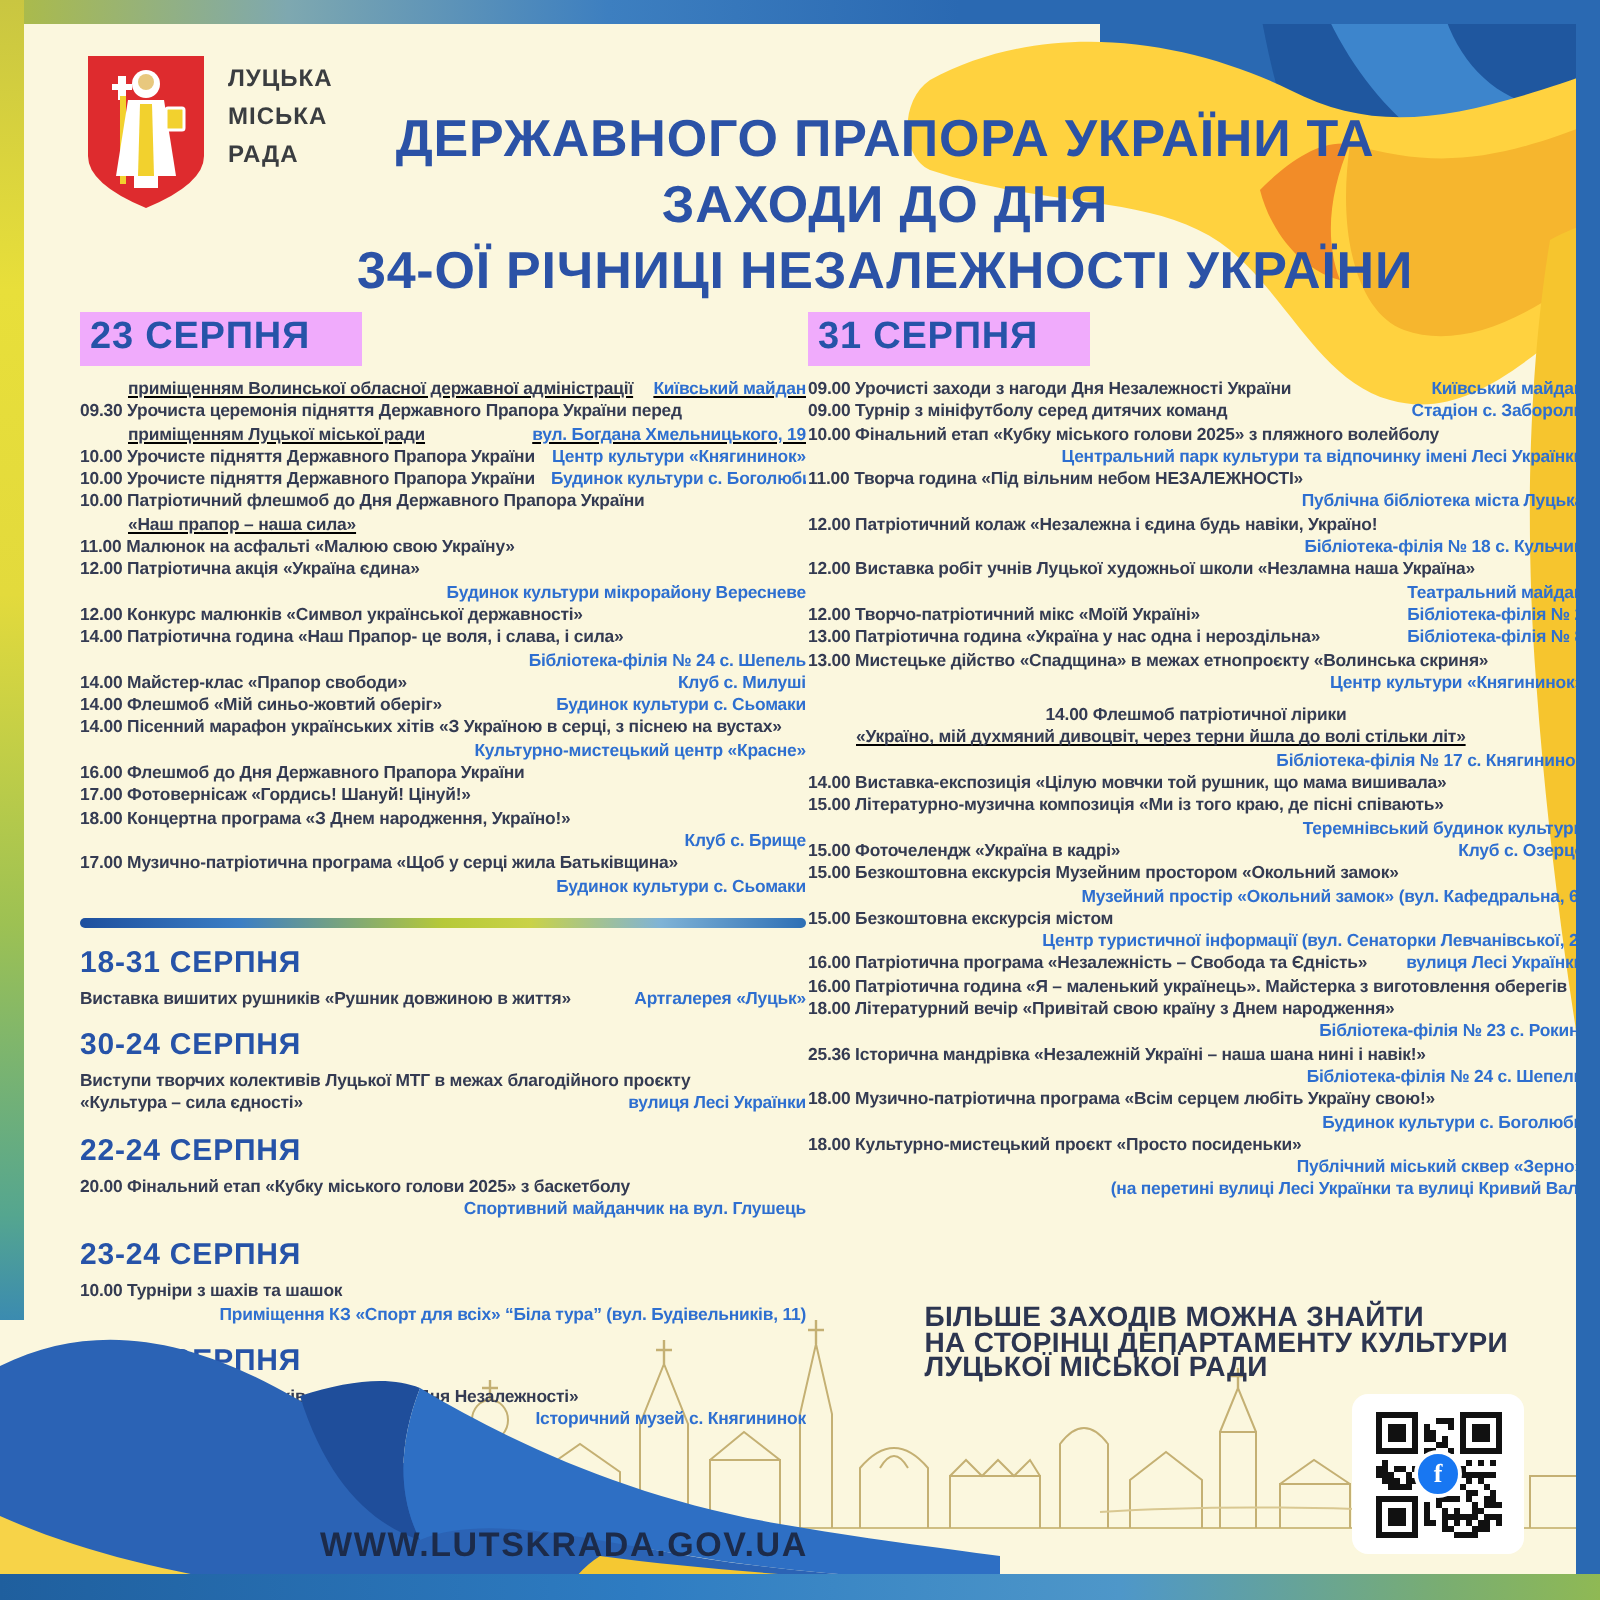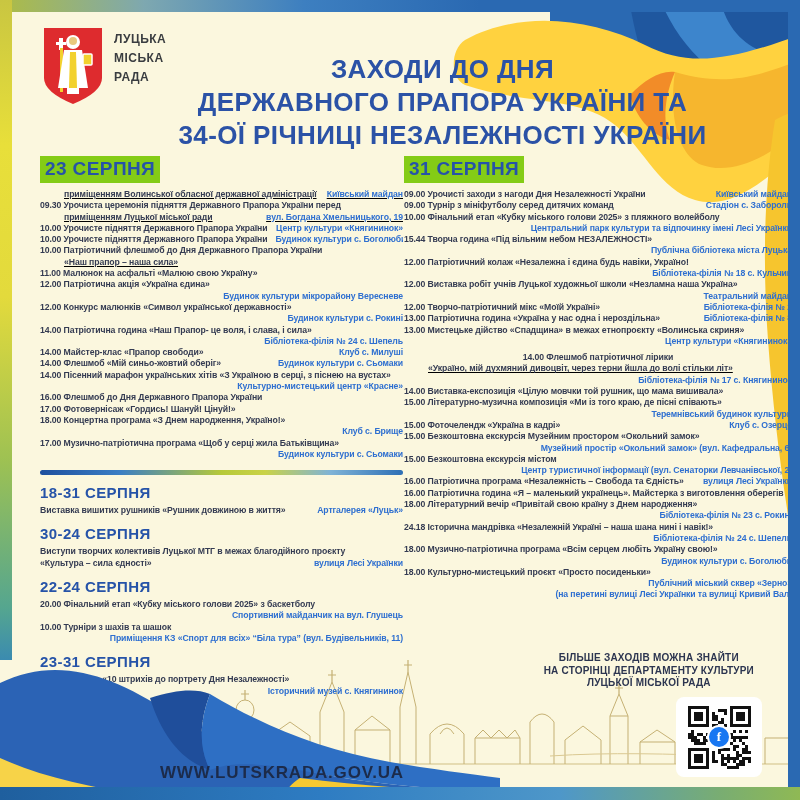--- a/index.html
+++ b/index.html
@@ -17,34 +17,34 @@
   .logo{position:absolute;left:42px;top:26px;width:62px;height:80px;z-index:3;}
   .org{position:absolute;left:114px;top:30px;z-index:3;color:#3a3d40;font-weight:bold;
        font-size:12px;line-height:19px;letter-spacing:0.5px;}
   .title{position:absolute;left:105px;right:20px;top:53px;z-index:3;text-align:center;
        color:#2B52A6;font-weight:bold;font-size:26px;line-height:33px;letter-spacing:0.4px;}
   
   .col{position:absolute;top:156px;z-index:4;overflow:hidden;}
   #col-left{left:40px;width:363px;}
   #col-right{left:404px;width:388px;}
   .sec-h{color:#2653A8;font-weight:bold;font-size:15px;letter-spacing:0.4px;margin:9px 0 4px 0;}
-  .sec-h.hl{display:inline-block;background:#84cc16;color:#2653A8;font-size:19px;
-            padding:2px 5px 3px 5px;margin:0 0 6px 0;}
+  .sec-h.hl{display:inline-block;background:#f0abfc;color:#2653A8;font-size:19px;
+            padding:2px 26px 3px 5px;margin:0 0 6px 0;}
   .sec-h-wrap{display:block;}
   .row{display:flex;white-space:nowrap;font-size:8.7px;line-height:11.3px;
        font-weight:bold;letter-spacing:-0.1px;}
   .row .l{color:#343b52;}
   .row .r{color:#2e6fd0;margin-left:auto;padding-left:8px;}
   .row.ind{padding-left:24px;text-decoration:underline;}
   .row.sp{margin-top:5px;justify-content:center;}
   .divider{height:5px;border-radius:3px;margin:10px 0 2px 0;
      background:linear-gradient(90deg,#1d4f9e 0%,#3b7ec4 22%,#b6c938 50%,#c9d247 62%,#7fb3d6 80%,#2d6fb5 100%);}
   
-  .footer-note{position:absolute;right:46px;top:652px;z-index:5;text-align:center;
-     color:#2c3550;font-weight:bold;font-size:10px;line-height:12.5px;letter-spacing:0.2px;}
+  .footer-note{position:absolute;right:46px;top:652px;z-index:5;text-align:left;
+     color:#2c3550;font-weight:bold;font-size:14px;line-height:12.5px;letter-spacing:0.2px;}
   .qr-box{position:absolute;left:676px;top:697px;width:86px;height:80px;z-index:5;
      background:#ffffff;border-radius:8px;display:flex;align-items:center;justify-content:center;}
   .qr-wrap{position:relative;width:63px;height:63px;}
   .fb{position:absolute;left:50%;top:50%;width:20px;height:20px;margin:-12px 0 0 -12px;
      background:#1877F2;border:2px solid #fff;border-radius:50%;color:#fff;font-weight:bold;
      font-size:13px;line-height:19px;text-align:center;font-family:"Liberation Serif",serif;}
   .website{position:absolute;left:160px;top:763px;width:440px;z-index:9;text-align:left;
      color:#1c2b4a;font-weight:bold;font-size:17px;letter-spacing:0.8px;}
   
   .flag-tr{position:absolute;right:0;top:0;width:370px;height:560px;z-index:2;pointer-events:none;}
@@ -80,22 +80,22 @@
   <path d="M28,26 L34,26 L35,62 L27,62 Z" fill="#F2D12E"></path>
   <rect x="41" y="28" width="9" height="11" rx="1" fill="#F2D12E" stroke="#fff" stroke-width="1.5"></rect>
   <rect x="25" y="62" width="12" height="6" fill="#fff"></rect>
 </svg>
 <div class="org">
   <div>ЛУЦЬКА</div>
   <div>МІСЬКА</div>
   <div>РАДА</div>
 </div>
 <div class="title">
+  <div>ДЕРЖАВНОГО ПРАПОРА УКРАЇНИ ТА</div>
   <div>ЗАХОДИ ДО ДНЯ</div>
-  <div>ДЕРЖАВНОГО ПРАПОРА УКРАЇНИ ТА</div>
   <div>34-ОЇ РІЧНИЦІ НЕЗАЛЕЖНОСТІ УКРАЇНИ</div>
 </div>
 
 <div class="col" id="col-left">
     <div class="sec-h-wrap"><div class="sec-h hl">23 СЕРПНЯ</div></div>
     <div class="row ind">
       <span class="l">приміщенням Волинської обласної державної адміністрації</span>
       <span class="r">Київський майдан</span>
     </div>
     <div class="row">
@@ -125,23 +125,20 @@
     <div class="row">
       <span class="l">12.00 Патріотична акція «Україна єдина»</span>
     </div>
     <div class="row">
       <span class="r">Будинок культури мікрорайону Вересневе</span>
     </div>
     <div class="row">
       <span class="l">12.00 Конкурс малюнків «Символ української державності»</span>
     </div>
     <div class="row">
-      <span class="r">Будинок культури с. Рокині</span>
-    </div>
-    <div class="row">
       <span class="l">14.00 Патріотична година «Наш Прапор- це воля, і слава, і сила»</span>
     </div>
     <div class="row">
       <span class="r">Бібліотека-філія № 24 с. Шепель</span>
     </div>
     <div class="row">
       <span class="l">14.00 Майстер-клас «Прапор свободи»</span>
       <span class="r">Клуб с. Милуші</span>
     </div>
     <div class="row">
@@ -192,20 +189,23 @@
     </div>
     <div class="sec-h-wrap">
       <div class="sec-h">22-24 СЕРПНЯ</div>
     </div>
     <div class="row">
       <span class="l">20.00 Фінальний етап «Кубку міського голови 2025» з баскетболу</span>
     </div>
     <div class="row">
       <span class="r">Спортивний майданчик на вул. Глушець</span>
     </div>
+    <div class="sec-h-wrap">
+      <div class="sec-h">23-24 СЕРПНЯ</div>
+    </div>
     <div class="row">
       <span class="l">10.00 Турніри з шахів та шашок</span>
     </div>
     <div class="row">
       <span class="r">Приміщення КЗ «Спорт для всіх» “Біла тура” (вул. Будівельників, 11)</span>
     </div>
     <div class="sec-h-wrap">
       <div class="sec-h">23-31 СЕРПНЯ</div>
     </div>
     <div class="row">
@@ -225,21 +225,21 @@
       <span class="l">09.00 Турнір з мініфутболу серед дитячих команд</span>
       <span class="r">Стадіон с. Забороль</span>
     </div>
     <div class="row">
       <span class="l">10.00 Фінальний етап «Кубку міського голови 2025» з пляжного волейболу</span>
     </div>
     <div class="row">
       <span class="r">Центральний парк культури та відпочинку імені Лесі Українки</span>
     </div>
     <div class="row">
-      <span class="l">15.44 Творча година «Під вільним небом НЕЗАЛЕЖНОСТІ»</span>
+      <span class="l">11.00 Творча година «Під вільним небом НЕЗАЛЕЖНОСТІ»</span>
     </div>
     <div class="row">
       <span class="r">Публічна бібліотека міста Луцька</span>
     </div>
     <div class="row">
       <span class="l">12.00 Патріотичний колаж «Незалежна і єдина будь навіки, Україно!</span>
     </div>
     <div class="row">
       <span class="r">Бібліотека-філія № 18 с. Кульчин</span>
     </div>
@@ -304,21 +304,21 @@
     <div class="row">
       <span class="l">16.00 Патріотична година «Я – маленький українець». Майстерка з виготовлення оберегів</span>
     </div>
     <div class="row">
       <span class="l">18.00 Літературний вечір «Привітай свою країну з Днем народження»</span>
     </div>
     <div class="row">
       <span class="r">Бібліотека-філія № 23 с. Рокині</span>
     </div>
     <div class="row">
-      <span class="l">24.18 Історична мандрівка «Незалежній Україні – наша шана нині і навік!»</span>
+      <span class="l">25.36 Історична мандрівка «Незалежній Україні – наша шана нині і навік!»</span>
     </div>
     <div class="row">
       <span class="r">Бібліотека-філія № 24 с. Шепель</span>
     </div>
     <div class="row">
       <span class="l">18.00 Музично-патріотична програма «Всім серцем любіть Україну свою!»</span>
     </div>
     <div class="row">
       <span class="r">Будинок культури с. Боголюби</span>
     </div>
@@ -371,21 +371,21 @@
   <path d="M0,55 C55,28 110,45 170,85 C230,124 300,146 380,155 C420,160 465,162 500,166 L500,172 L0,172 Z" fill="#2B63B5"></path>
   <path d="M150,70 C175,62 195,60 210,66 C200,92 198,118 210,142 C185,134 163,112 150,70 Z" fill="#1F4E9B"></path>
   <path d="M210,66 C260,96 320,122 390,134 C430,141 470,146 500,150 L500,166 C465,162 420,160 380,155 C310,147 248,126 210,142 C198,118 200,92 210,66 Z" fill="#2E6FC4"></path>
   <path d="M300,150 C360,158 430,162 500,166 L500,172 L280,172 C285,163 292,155 300,150 Z" fill="#F5C832"></path>
   <path d="M0,130 C40,148 90,160 140,166 L0,166 Z" fill="#F7D348"></path>
 </svg>
 
 <div class="footer-note">
   <div>БІЛЬШЕ ЗАХОДІВ МОЖНА ЗНАЙТИ</div>
   <div>НА СТОРІНЦІ ДЕПАРТАМЕНТУ КУЛЬТУРИ</div>
-  <div>ЛУЦЬКОЇ МІСЬКОЇ РАДА</div>
+  <div>ЛУЦЬКОЇ МІСЬКОЇ РАДИ</div>
 </div>
 
 <div class="qr-box">
   <div class="qr-wrap">
     <svg id="qr" width="63" height="63" viewBox="0 0 63 63">
         <rect x="30" y="3" width="3" height="3" fill="#111"></rect>
         <rect x="33" y="3" width="3" height="3" fill="#111"></rect>
         <rect x="36" y="3" width="3" height="3" fill="#111"></rect>
         <rect x="24" y="6" width="3" height="3" fill="#111"></rect>
         <rect x="36" y="6" width="3" height="3" fill="#111"></rect>

